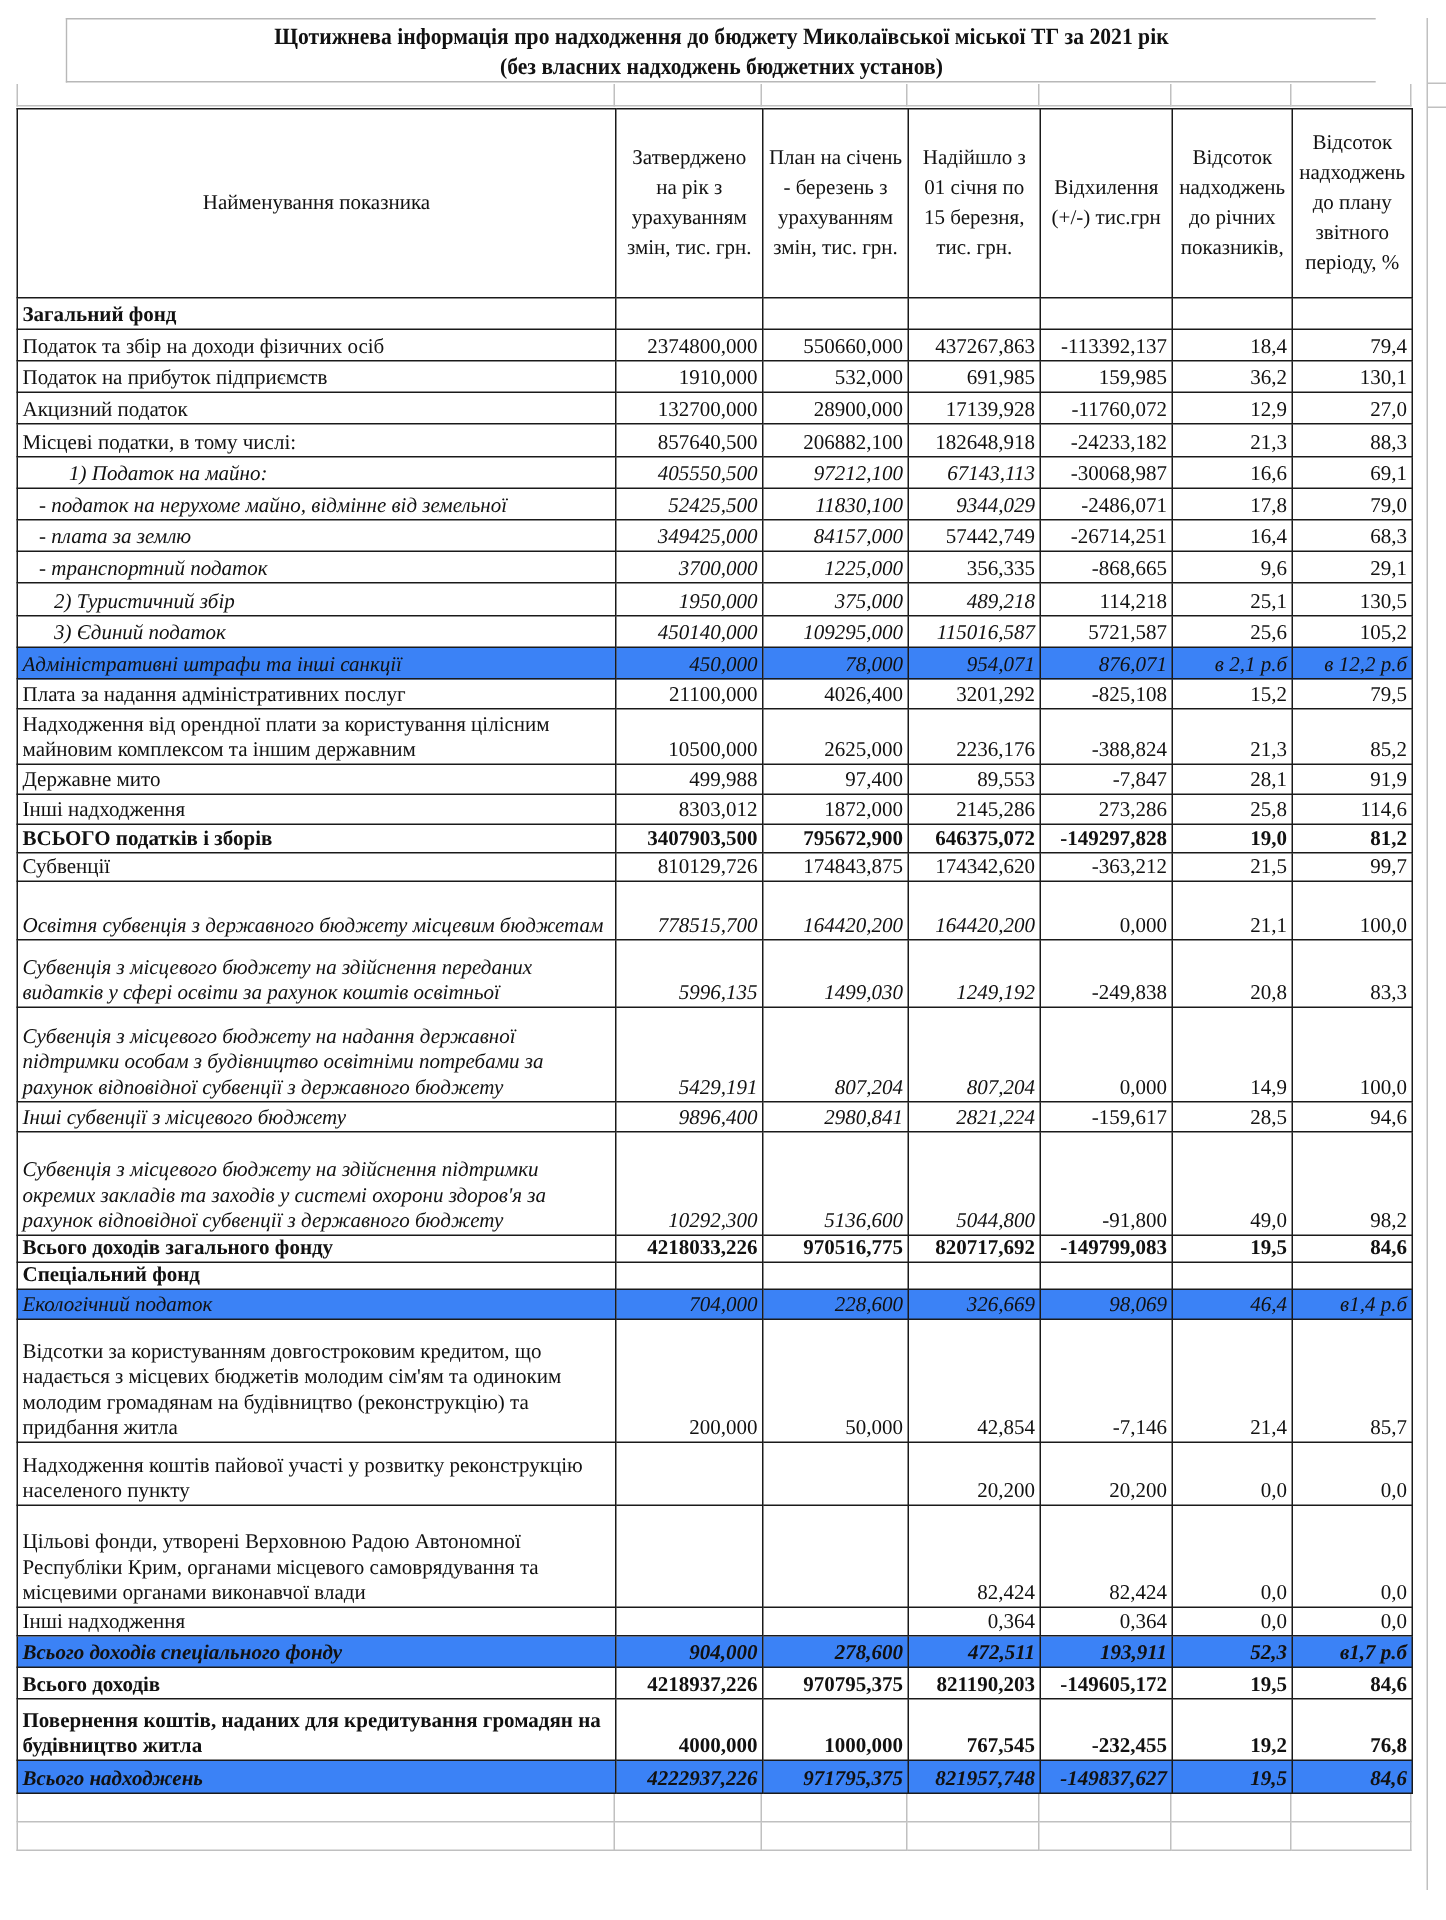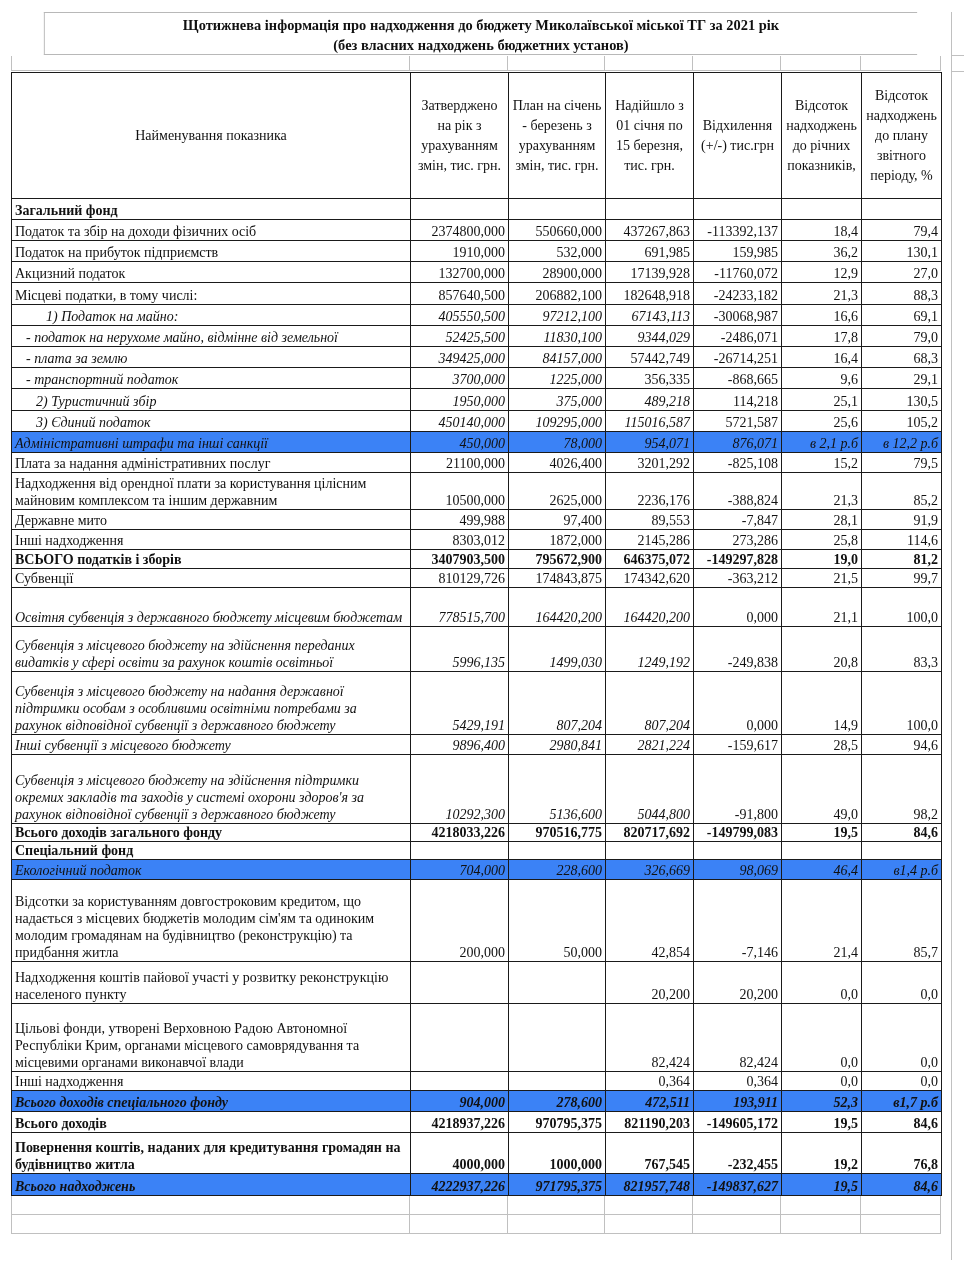--- a/index.html
+++ b/index.html
@@ -258,21 +258,21 @@
         <tr style="height: 45px;">
           <td class="name wrap it">Субвенція з місцевого бюджету на здійснення переданих видатків у сфері освіти за рахунок коштів освітньої</td>
           <td class="num it">5996,135</td>
           <td class="num it">1499,030</td>
           <td class="num it">1249,192</td>
           <td class="num">-249,838</td>
           <td class="num">20,8</td>
           <td class="num">83,3</td>
         </tr>
         <tr style="height: 63px;">
-          <td class="name wrap it">Субвенція з місцевого бюджету на надання державної підтримки особам з особливими освітніми потребами за рахунок відповідної субвенції з державного бюджету</td>
+          <td class="name wrap it">Субвенція з місцевого бюджету на надання державної підтримки особам з будівництво освітніми потребами за рахунок відповідної субвенції з державного бюджету</td>
           <td class="num it">5429,191</td>
           <td class="num it">807,204</td>
           <td class="num it">807,204</td>
           <td class="num">0,000</td>
           <td class="num">14,9</td>
           <td class="num">100,0</td>
         </tr>
         <tr style="height: 20px;">
           <td class="name wrap it">Інші субвенції з місцевого бюджету</td>
           <td class="num it">9896,400</td>

